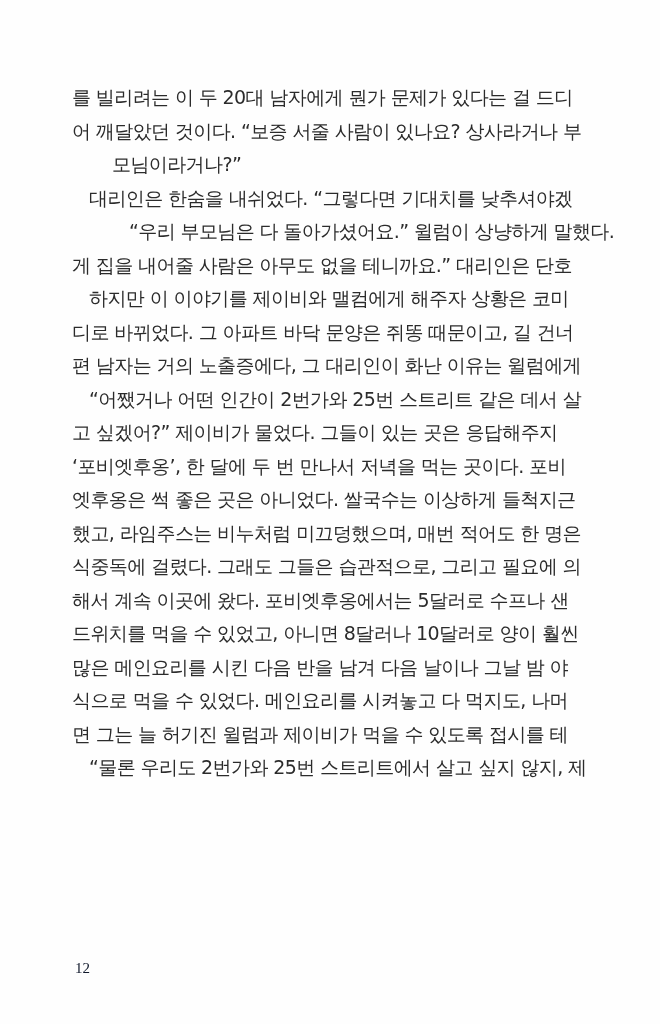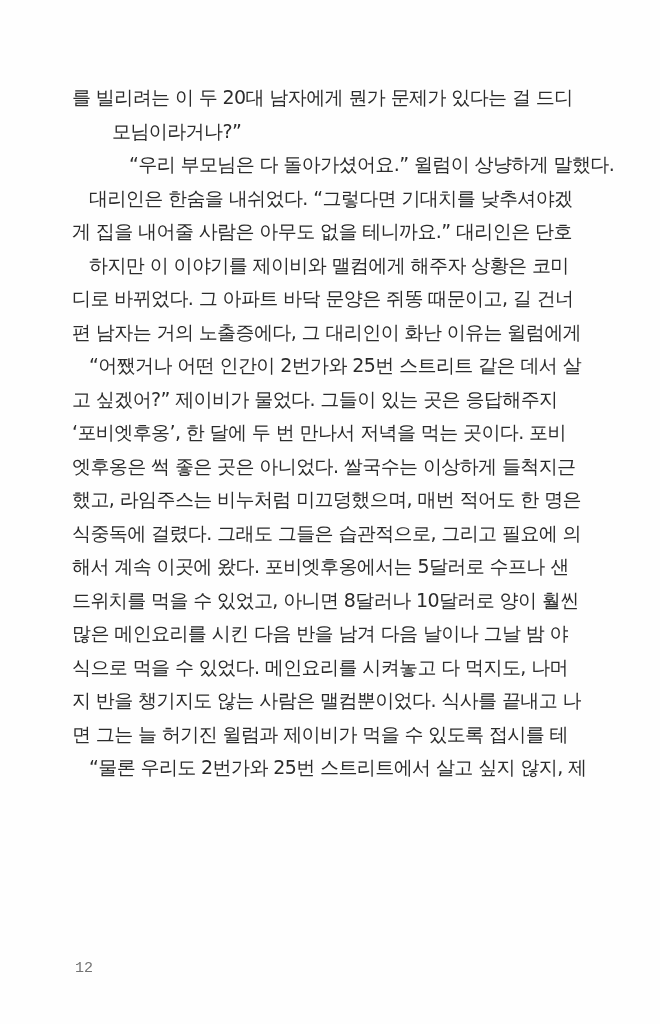--- a/index.html
+++ b/index.html
@@ -41,46 +41,46 @@
     text-align-last: left;
     margin-left: 40px;
   }
   .line.indent {
     padding-left: 17px;
   }
   .page-number {
     position: absolute;
     left: 75px;
     top: 960px;
-    font-family: Liberation Mono, monospace;
+    font-family: Liberation Serif, serif;
     font-size: 15px;
-    color: #737373;
+    color: #0f172a;
   }
 </style>
 </head>
 <body>
 
 <div class="page">
   <div class="text-block" id="text-block">
       <div class="line">를 빌리려는 이 두 20대 남자에게 뭔가 문제가 있다는 걸 드디</div>
+      <div class="line">어 깨달았던 것이다. “보증 서줄 사람이 있나요? 상사라거나 부</div>
       <div class="line last">모님이라거나?”</div>
+      <div class="line indent">대리인은 한숨을 내쉬었다. “그렇다면 기대치를 낮추셔야겠</div>
       <div class="line indent last">“우리 부모님은 다 돌아가셨어요.” 윌럼이 상냥하게 말했다.</div>
-      <div class="line indent">대리인은 한숨을 내쉬었다. “그렇다면 기대치를 낮추셔야겠</div>
       <div class="line">게 집을 내어줄 사람은 아무도 없을 테니까요.” 대리인은 단호</div>
       <div class="line indent">하지만 이 이야기를 제이비와 맬컴에게 해주자 상황은 코미</div>
       <div class="line">디로 바뀌었다. 그 아파트 바닥 문양은 쥐똥 때문이고, 길 건너</div>
       <div class="line">편 남자는 거의 노출증에다, 그 대리인이 화난 이유는 윌럼에게</div>
       <div class="line indent">“어쨌거나 어떤 인간이 2번가와 25번 스트리트 같은 데서 살</div>
       <div class="line">고 싶겠어?” 제이비가 물었다. 그들이 있는 곳은 응답해주지</div>
       <div class="line">‘포비엣후옹’, 한 달에 두 번 만나서 저녁을 먹는 곳이다. 포비</div>
       <div class="line">엣후옹은 썩 좋은 곳은 아니었다. 쌀국수는 이상하게 들척지근</div>
       <div class="line">했고, 라임주스는 비누처럼 미끄덩했으며, 매번 적어도 한 명은</div>
       <div class="line">식중독에 걸렸다. 그래도 그들은 습관적으로, 그리고 필요에 의</div>
       <div class="line">해서 계속 이곳에 왔다. 포비엣후옹에서는 5달러로 수프나 샌</div>
       <div class="line">드위치를 먹을 수 있었고, 아니면 8달러나 10달러로 양이 훨씬</div>
       <div class="line">많은 메인요리를 시킨 다음 반을 남겨 다음 날이나 그날 밤 야</div>
       <div class="line">식으로 먹을 수 있었다. 메인요리를 시켜놓고 다 먹지도, 나머</div>
-      <div class="line">지 반을 챙기지도 않는 사람은 맬컴뿐이었다. 식사를 끝내고 나</div>
       <div class="line">면 그는 늘 허기진 윌럼과 제이비가 먹을 수 있도록 접시를 테</div>
       <div class="line indent">“물론 우리도 2번가와 25번 스트리트에서 살고 싶지 않지, 제</div>
     </div>
   <div class="page-number">12</div>
 </div>
 
 </body></html>

